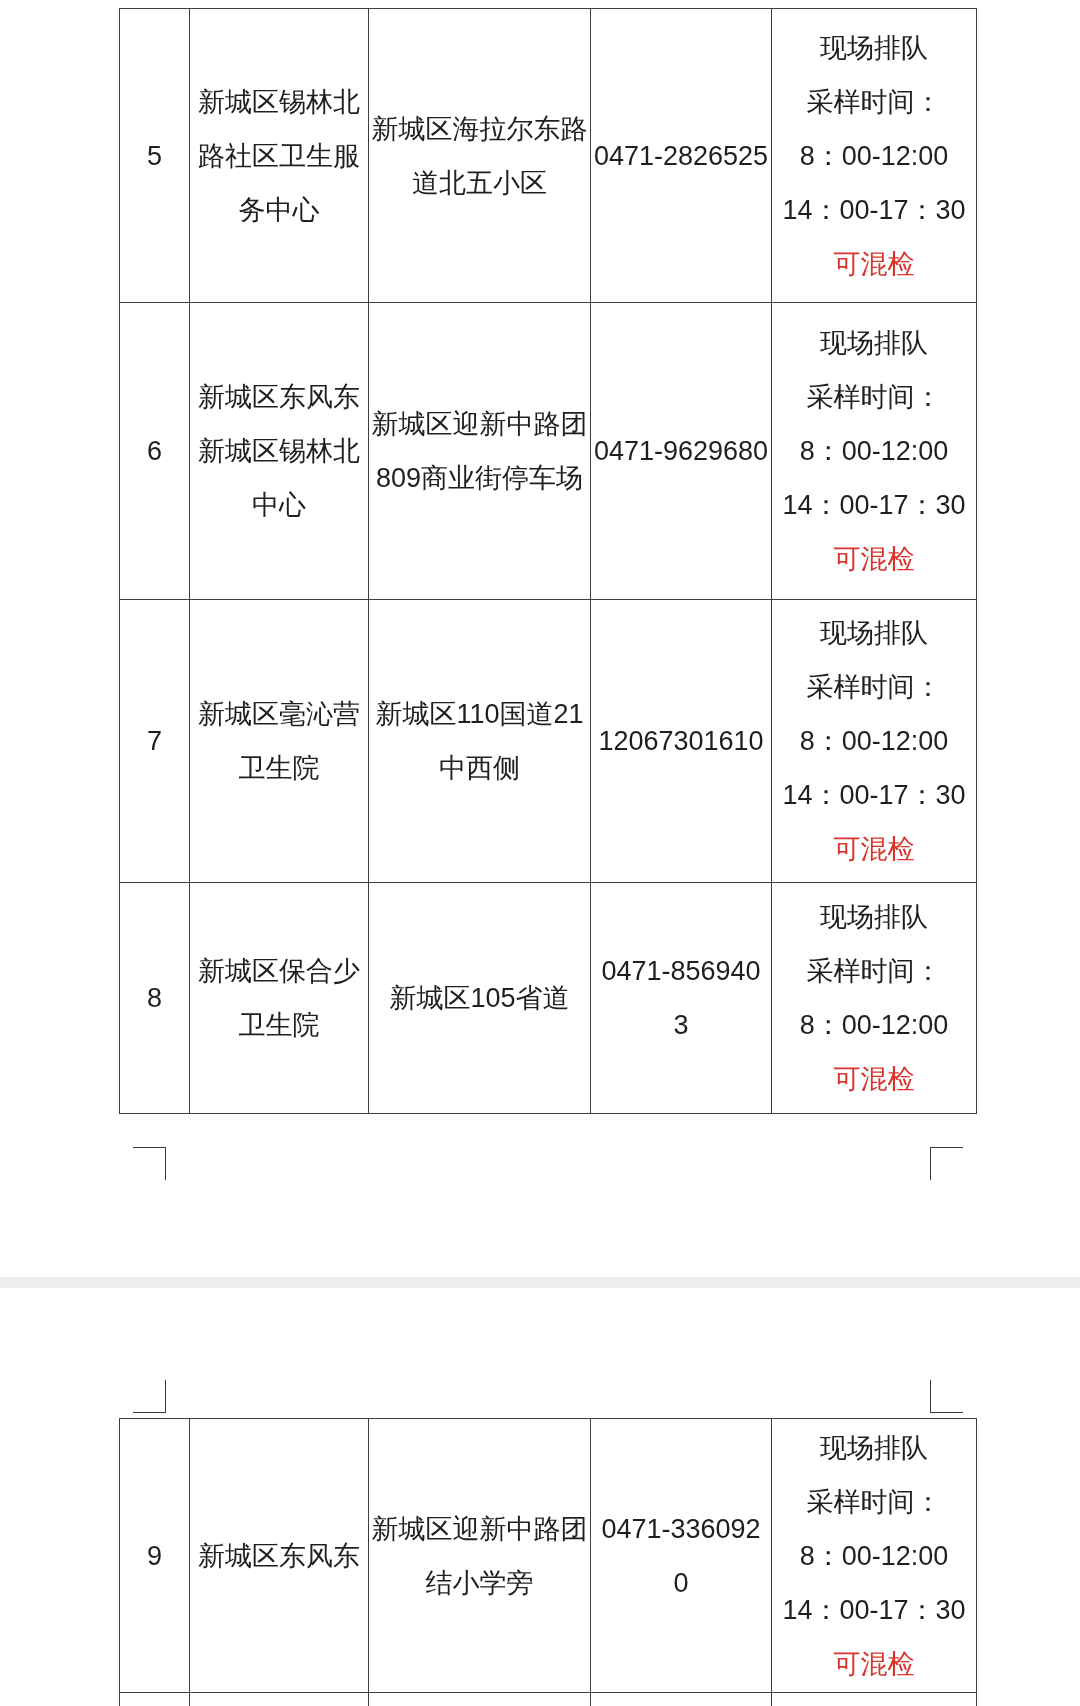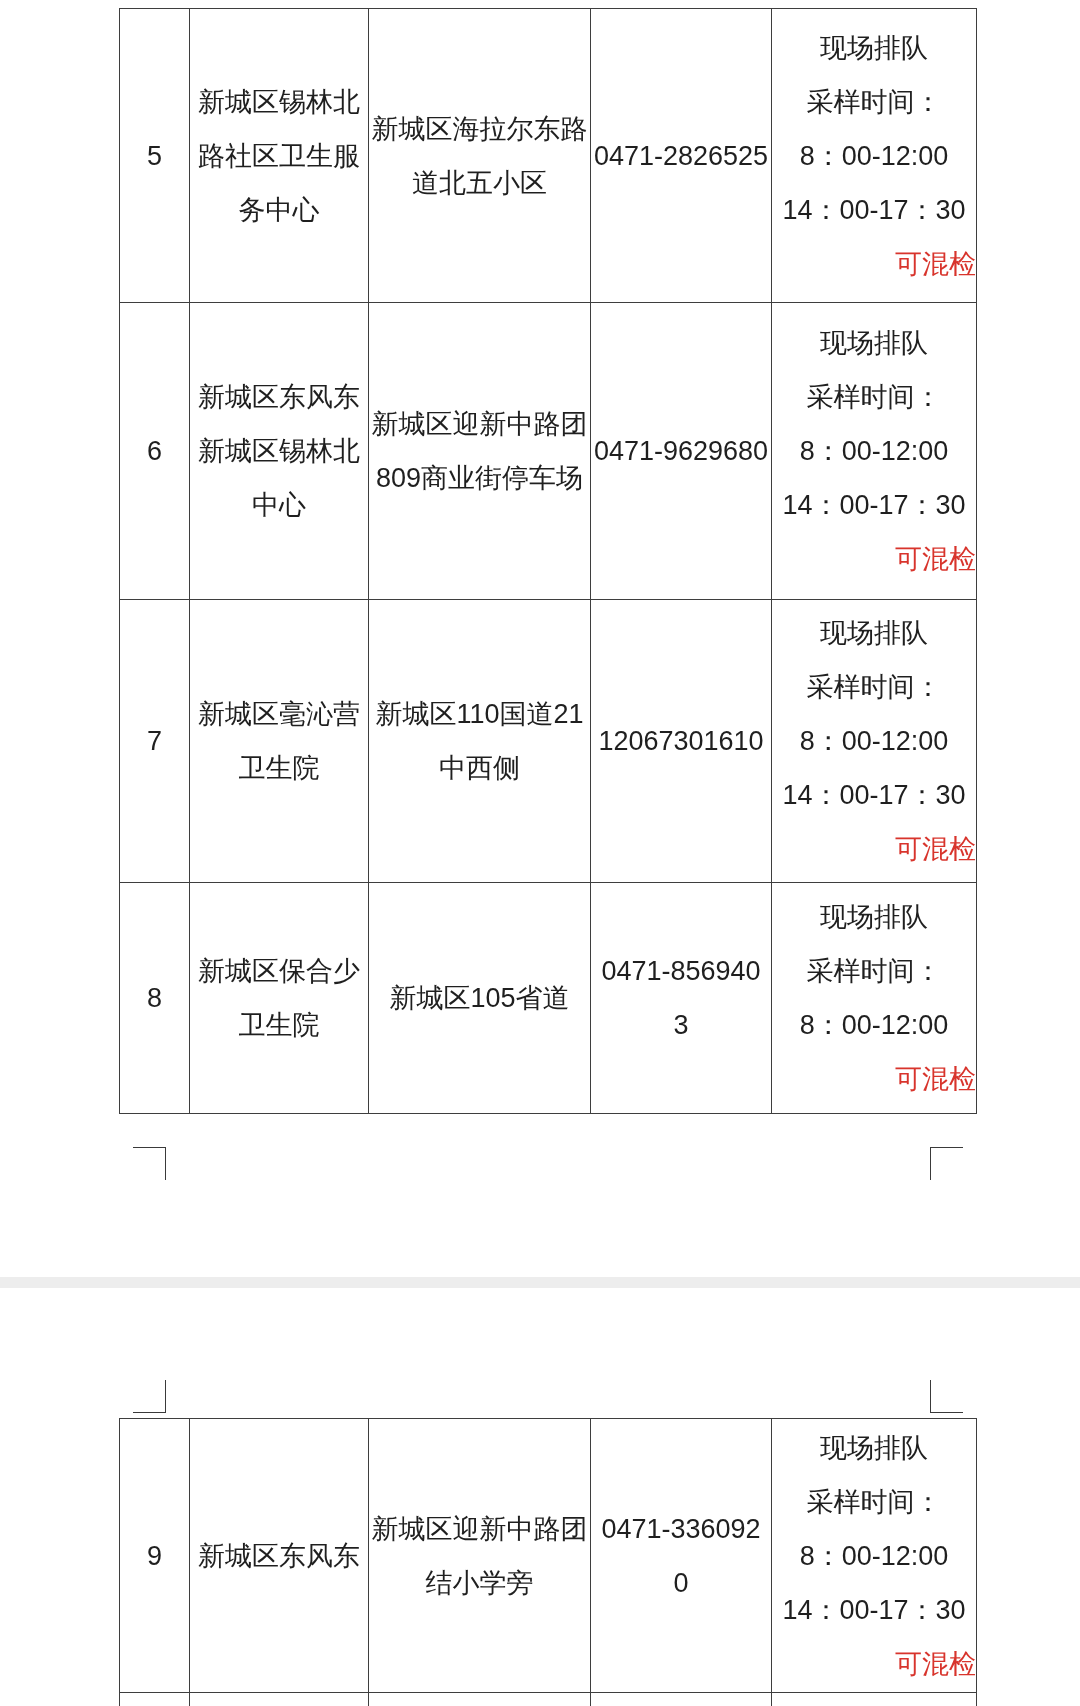--- a/index.html
+++ b/index.html
@@ -41,21 +41,21 @@
   .rh2 { height: 297px; }
   .rh3 { height: 283px; }
   .rh4 { height: 231px; }
   .rh9 { height: 274px; }
   .rh-sliver { height: 60px; }
   .ln {
     font-size: 27px;
     line-height: 54px;
     white-space: nowrap;
   }
-  .red { color: #d8342c; text-align: right; }
+  .red { color: #d8342c; }
   .mark { position: absolute; width: 33px; height: 33px; }
   #mark-p1-left  { left: 133px; top: 1147px; border-top: 1.5px solid #3a3a3a; border-right: 1.5px solid #3a3a3a; }
   #mark-p1-right { left: 930px; top: 1147px; border-top: 1.5px solid #3a3a3a; border-left: 1.5px solid #3a3a3a; }
   #mark-p2-left  { left: 133px; top: 1380px; border-bottom: 1.5px solid #3a3a3a; border-right: 1.5px solid #3a3a3a; }
   #mark-p2-right { left: 930px; top: 1380px; border-bottom: 1.5px solid #3a3a3a; border-left: 1.5px solid #3a3a3a; }
 </style>
 </head>
 <body>
 
 <div id="canvas">

